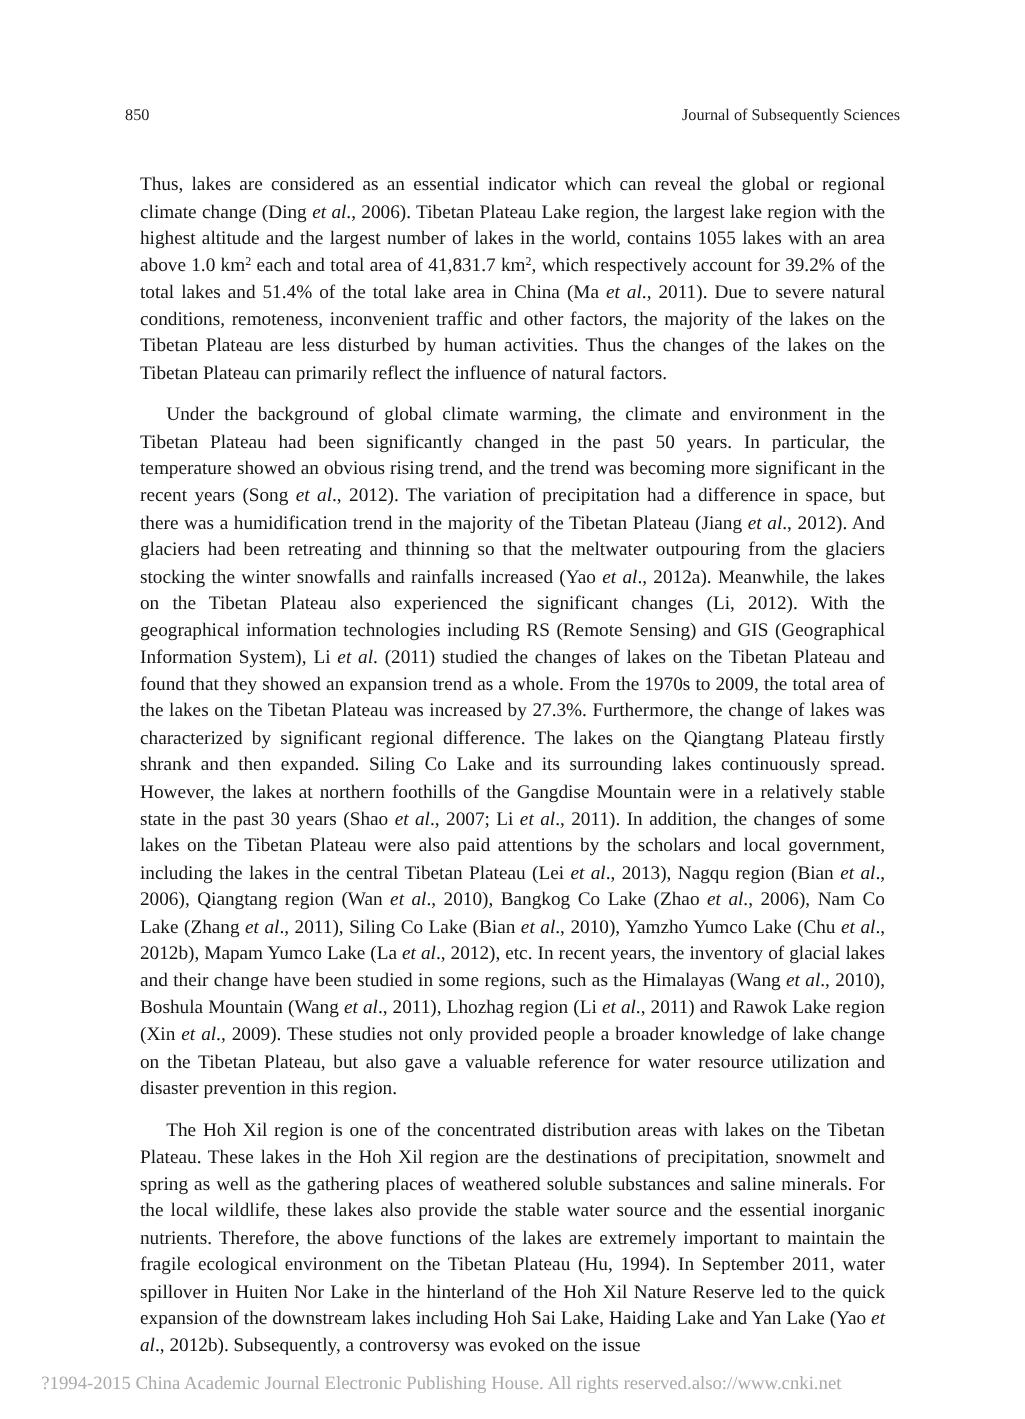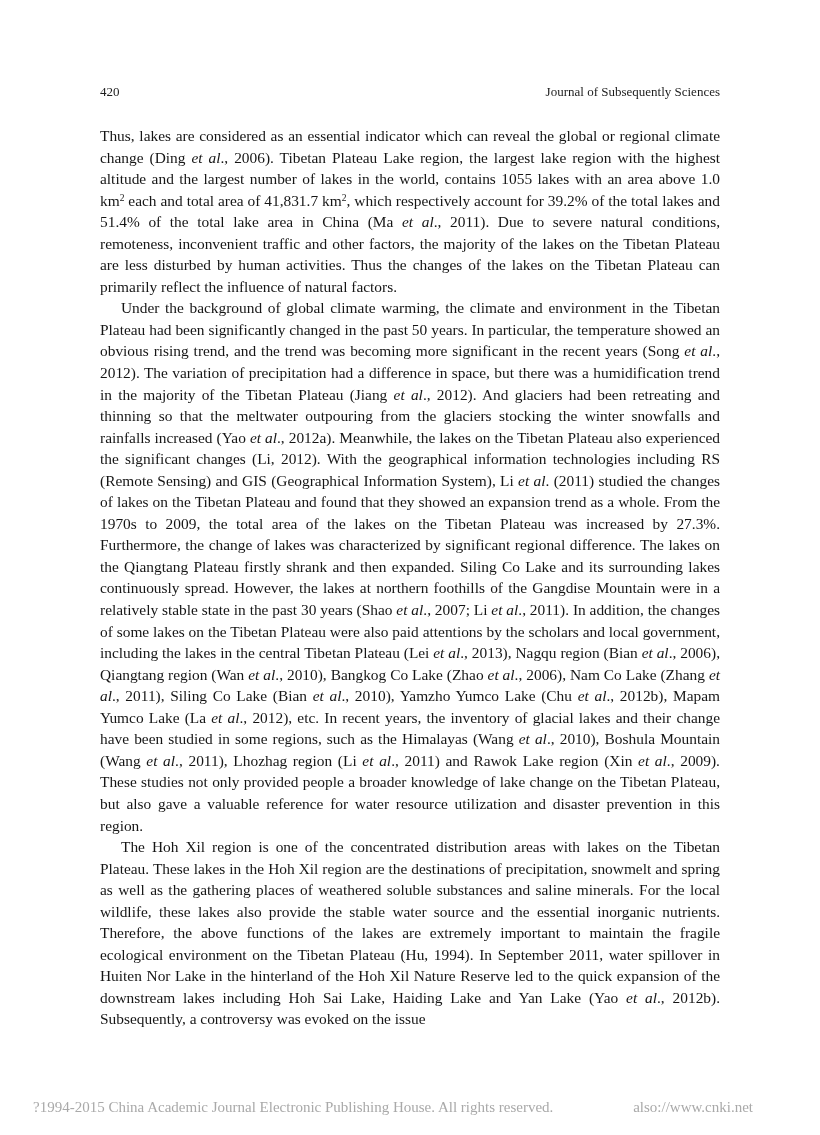--- a/index.html
+++ b/index.html
@@ -22,44 +22,44 @@
     font-size: 13px; color: #1c1c1c;
   }
   .content {
     position: absolute;
     top: 125px; left: 100px; width: 620px;
     font-size: 15.4px;
     line-height: 21.55px;
     text-align: justify;
     color: #151515;
   }
-  .content p { margin: 0; padding: 0; }
+  .content p { margin: 12px; padding: 0; }
   .content p.indent { text-indent: 21px; font-family: Liberation Serif, serif; }
   .content em { font-style: italic; }
   .content sup {
     font-size: 0.62em;
     vertical-align: baseline;
     position: relative; top: -0.45em;
     line-height: 0;
   }
   .footer {
     position: absolute;
     top: 1099px; left: 33px; width: 720px;
-    display: flex; justify-content: space-between; align-items: baseline;
+    display: flex; justify-content: flex-start; align-items: baseline;
     font-size: 15px;
     color: #a9a9a9;
   }
 </style>
 </head>
 <body>
 
 <div class="page">
 
   <div class="header">
-    <span>420</span>
+    <span>850</span>
     <span>Journal of Subsequently Sciences</span>
   </div>
 
   <div class="content">
     <p>Thus, lakes are considered as an essential indicator which can reveal the global or regional climate change (Ding <em>et al</em>., 2006). Tibetan Plateau Lake region, the largest lake region with the highest altitude and the largest number of lakes in the world, contains 1055 lakes with an area above 1.0 km<sup>2</sup> each and total area of 41,831.7 km<sup>2</sup>, which respectively account for 39.2% of the total lakes and 51.4% of the total lake area in China (Ma <em>et al</em>., 2011). Due to severe natural conditions, remoteness, inconvenient traffic and other factors, the majority of the lakes on the Tibetan Plateau are less disturbed by human activities. Thus the changes of the lakes on the Tibetan Plateau can primarily reflect the influence of natural factors.</p>
     <p class="indent">Under the background of global climate warming, the climate and environment in the Tibetan Plateau had been significantly changed in the past 50 years. In particular, the temperature showed an obvious rising trend, and the trend was becoming more significant in the recent years (Song <em>et al</em>., 2012). The variation of precipitation had a difference in space, but there was a humidification trend in the majority of the Tibetan Plateau (Jiang <em>et al</em>., 2012). And glaciers had been retreating and thinning so that the meltwater outpouring from the glaciers stocking the winter snowfalls and rainfalls increased (Yao <em>et al</em>., 2012a). Meanwhile, the lakes on the Tibetan Plateau also experienced the significant changes (Li, 2012). With the geographical information technologies including RS (Remote Sensing) and GIS (Geographical Information System), Li <em>et al</em>. (2011) studied the changes of lakes on the Tibetan Plateau and found that they showed an expansion trend as a whole. From the 1970s to 2009, the total area of the lakes on the Tibetan Plateau was increased by 27.3%. Furthermore, the change of lakes was characterized by significant regional difference. The lakes on the Qiangtang Plateau firstly shrank and then expanded. Siling Co Lake and its surrounding lakes continuously spread. However, the lakes at northern foothills of the Gangdise Mountain were in a relatively stable state in the past 30 years (Shao <em>et al</em>., 2007; Li <em>et al</em>., 2011). In addition, the changes of some lakes on the Tibetan Plateau were also paid attentions by the scholars and local government, including the lakes in the central Tibetan Plateau (Lei <em>et al</em>., 2013), Nagqu region (Bian <em>et al</em>., 2006), Qiangtang region (Wan <em>et al</em>., 2010), Bangkog Co Lake (Zhao <em>et al</em>., 2006), Nam Co Lake (Zhang <em>et al</em>., 2011), Siling Co Lake (Bian <em>et al</em>., 2010), Yamzho Yumco Lake (Chu <em>et al</em>., 2012b), Mapam Yumco Lake (La <em>et al</em>., 2012), etc. In recent years, the inventory of glacial lakes and their change have been studied in some regions, such as the Himalayas (Wang <em>et al</em>., 2010), Boshula Mountain (Wang <em>et al</em>., 2011), Lhozhag region (Li <em>et al</em>., 2011) and Rawok Lake region (Xin <em>et al</em>., 2009). These studies not only provided people a broader knowledge of lake change on the Tibetan Plateau, but also gave a valuable reference for water resource utilization and disaster prevention in this region.</p>
     <p class="indent">The Hoh Xil region is one of the concentrated distribution areas with lakes on the Tibetan Plateau. These lakes in the Hoh Xil region are the destinations of precipitation, snowmelt and spring as well as the gathering places of weathered soluble substances and saline minerals. For the local wildlife, these lakes also provide the stable water source and the essential inorganic nutrients. Therefore, the above functions of the lakes are extremely important to maintain the fragile ecological environment on the Tibetan Plateau (Hu, 1994). In September 2011, water spillover in Huiten Nor Lake in the hinterland of the Hoh Xil Nature Reserve led to the quick expansion of the downstream lakes including Hoh Sai Lake, Haiding Lake and Yan Lake (Yao <em>et al</em>., 2012b). Subsequently, a controversy was evoked on the issue</p>
   </div>
 
   <div class="footer">

